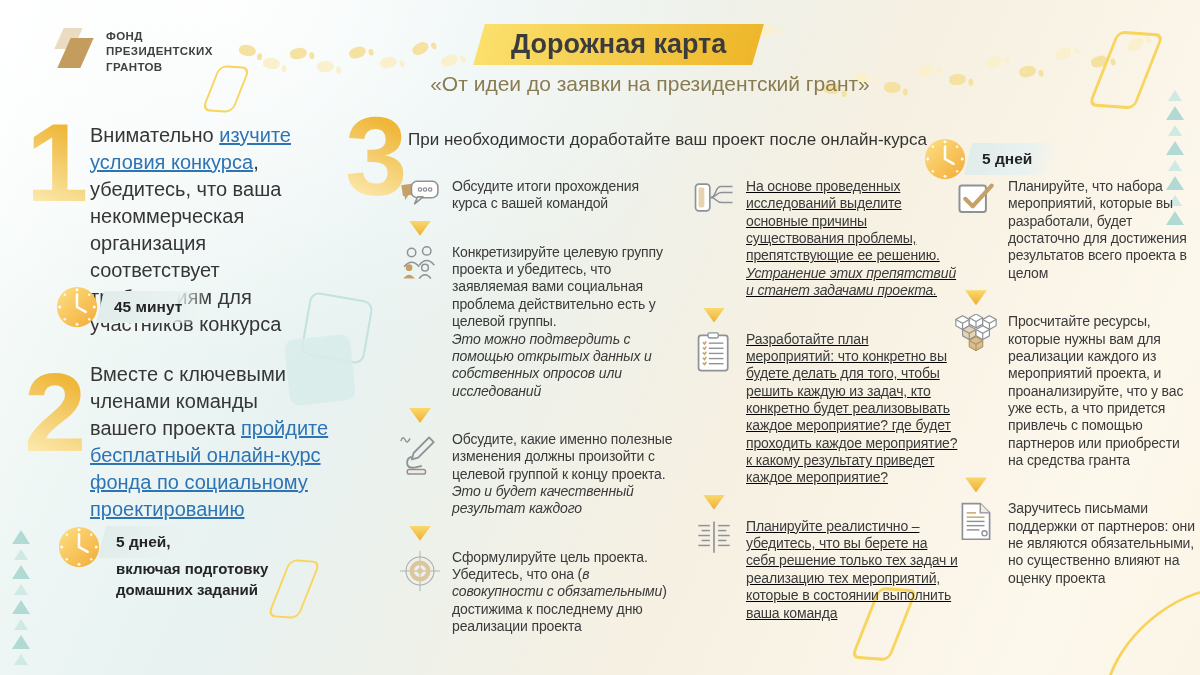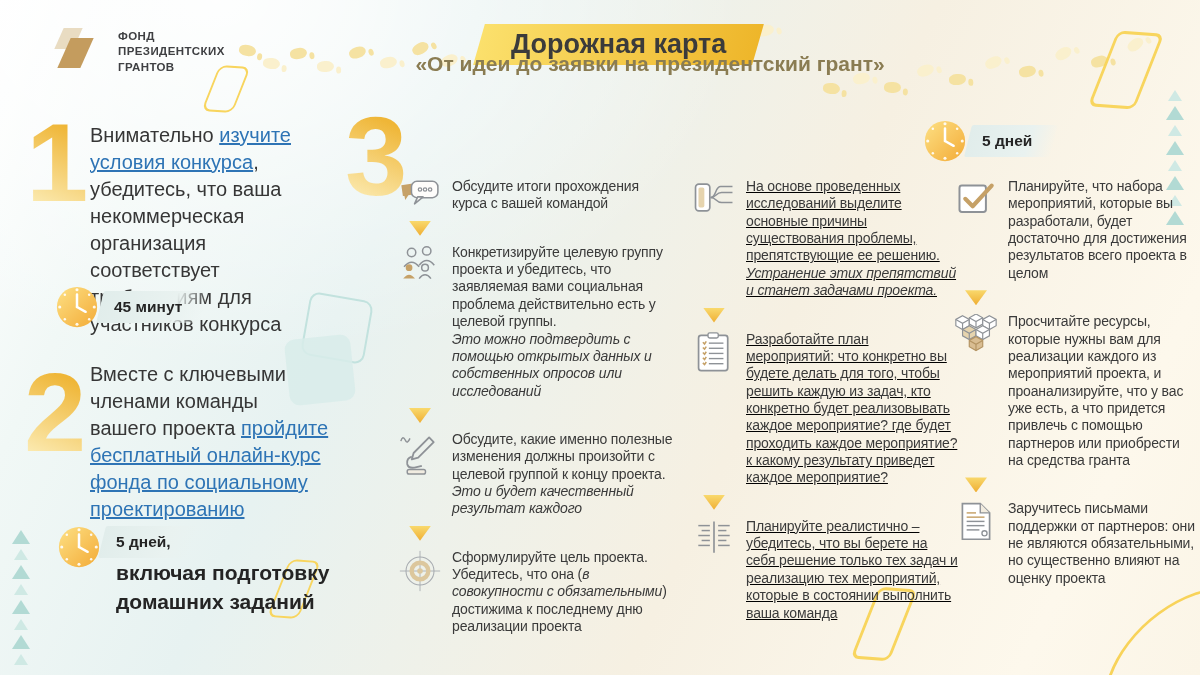--- a/index.html
+++ b/index.html
@@ -3,52 +3,52 @@
 <meta charset="utf-8">
 <style>
   html,body{margin:0;padding:0;}
   body{font-family:"Liberation Sans","DejaVu Sans",sans-serif;}
   #canvas{position:relative;width:1200px;height:675px;overflow:hidden;
     background:linear-gradient(115deg,#ffffff 0%,#f1f8f6 14%,#e7f2f1 32%,#f6f0e2 62%,#fdf8ec 88%,#fbf5e7 100%);}
   #canvas::before{content:"";position:absolute;inset:0;
     background:radial-gradient(ellipse at 18% 0%,rgba(255,255,255,.9),rgba(255,255,255,0) 38%);pointer-events:none;}
 
   
-  .logo{position:absolute;left:52px;top:28px;display:flex;gap:24px;align-items:center;}
+  .logo{position:absolute;left:52px;top:28px;display:flex;gap:12px;align-items:center;}
   .logo-mark{position:relative;width:42px;height:48px;}
   .lm1{position:absolute;left:7px;top:0;width:19px;height:21px;background:#e9dcc2;transform:skewX(-24deg);}
   .lm2{position:absolute;left:12px;top:10px;width:23px;height:30px;background:#c49c5e;transform:skewX(-24deg);}
   .logo-text{font-size:11.5px;font-weight:700;color:#3f4043;line-height:1.32;letter-spacing:.4px;}
 
   
   .banner{position:absolute;left:479px;top:24px;padding:5px 32px;transform:skewX(-16deg);
     background:linear-gradient(90deg,#fbe06c,#eeb62a);}
   .banner span{display:block;transform:skewX(16deg);font-size:27px;font-weight:700;color:#3b3b3b;}
-  .subtitle{position:absolute;left:368px;top:52px;width:564px;text-align:center;
-    font-size:21px;font-weight:700;color:#8a7c52;}
+  .subtitle{position:absolute;left:368px;top:72px;width:564px;text-align:center;
+    font-size:21px;font-weight:400;color:#8a7c52;}
 
   
   .bignum{position:absolute;font-size:112px;font-weight:700;line-height:.88;color:#f5c64b;}
   @supports ((-webkit-background-clip:text) or (background-clip:text)){
     .bignum{background:linear-gradient(205deg,#efb637 18%,#fbe9ae 88%);
       -webkit-background-clip:text;background-clip:text;color:transparent;}
   }
 
   
   .steptext{position:absolute;width:240px;font-size:20px;line-height:1.35;color:#363636;margin:0;}
   .link{color:#2e74b5;text-decoration:underline;cursor:pointer;}
 
   .time-row{position:absolute;display:flex;align-items:center;}
   .clock{width:46px;height:46px;flex:0 0 46px;}
   .tbadge{position:relative;z-index:0;display:inline-block;padding:7px 22px 7px 14px;
     font-weight:700;font-size:15.5px;color:#242424;white-space:nowrap;}
   .tbadge::before{content:"";position:absolute;inset:0;z-index:-1;border-radius:2px;
     background:linear-gradient(95deg,#e1edeb 0%,#e9f2f0 70%,rgba(233,242,240,0) 100%);
     transform:skewX(-14deg);}
-  .durline{font-weight:700;font-size:21px;color:#242424;padding-left:14px;line-height:1.4;}
+  .durline{font-weight:700;font-size:15px;color:#242424;padding-left:14px;line-height:1.4;}
 
   
   .s3head{position:absolute;left:408px;top:130px;width:540px;font-size:17px;color:#333;margin:0;}
   .col{position:absolute;top:178px;display:flex;flex-direction:column;}
   #col1{left:398px;width:276px;justify-content:space-between;}
   #col2{left:692px;width:268px;text-decoration:underline;}
   #col3{left:954px;width:244px;}
   .item{display:flex;gap:10px;align-items:flex-start;}
   .ic{flex:0 0 44px;display:flex;justify-content:center;padding-top:1px;}
   .icn{width:42px;height:auto;}
@@ -210,21 +210,22 @@
       </g>
     </svg>
     <div style="margin-top:2px;">
       <div class="tbadge">5 дней,</div>
       <div class="durline">включая подготовку</div>
       <div class="durline">домашних заданий</div>
     </div>
   </div>
 
   <div class="bignum" style="left:345px;top:108px;">3</div>
-  <div class="time-row" style="left:922px;top:118px;">
+  <p class="s3head">При необходимости доработайте ваш проект после онлайн-курса</p>
+  <div class="time-row" style="left:922px;top:136px;">
     <svg class="clock" viewBox="0 0 48 48">
       <circle cx="24" cy="24" r="21" fill="url(#gclock)"></circle>
       <g stroke="#fff" stroke-width="2.6" stroke-linecap="round">
         <line x1="24" y1="24" x2="24" y2="11"></line>
           <line x1="24" y1="24" x2="33" y2="29"></line>
       </g>
       <g fill="#fff" opacity=".9">
         <circle cx="24" cy="6" r="1.6"></circle>
           <circle cx="42" cy="24" r="1.6"></circle>
           <circle cx="24" cy="42" r="1.6"></circle>

